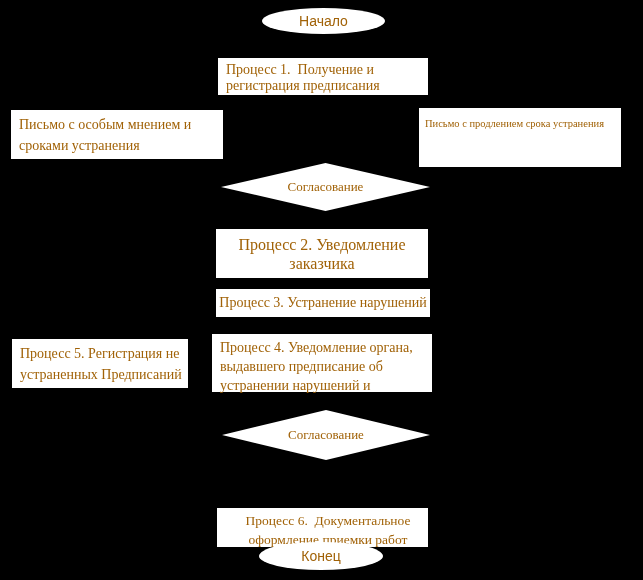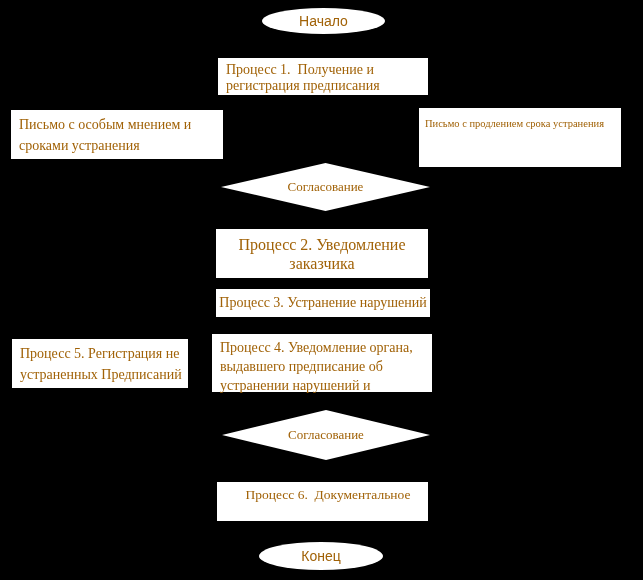--- a/index.html
+++ b/index.html
@@ -51,21 +51,21 @@
   #start        { left: 262px; top: 8px;   width: 123px; height: 26px; }
   #process1     { left: 218px; top: 58px;  width: 210px; height: 37px; padding: 4px 8px 0 8px; line-height: 16px; }
   #letterA      { left: 11px;  top: 110px; width: 212px; height: 49px; padding: 4px 8px 0 8px; line-height: 21px; }
   #letterB      { left: 419px; top: 108px; width: 202px; height: 59px; padding: 9px 6px 0 6px; font-size: 10.5px; line-height: 13px; }
   #approval1    { left: 221px; top: 163px; width: 209px; height: 48px; }
   #process2     { left: 216px; top: 229px; width: 212px; height: 49px; padding: 6px 4px 0 4px; font-size: 16px; line-height: 19px; }
   #process3     { left: 216px; top: 289px; width: 214px; height: 28px; display: flex; align-items: center; justify-content: center; }
   #process5     { left: 12px;  top: 339px; width: 176px; height: 49px; padding: 4px 6px 0 8px; line-height: 21px; }
   #process4     { left: 212px; top: 334px; width: 220px; height: 58px; padding: 4px 20px 0 8px; line-height: 19px; }
   #approval2    { left: 222px; top: 410px; width: 208px; height: 50px; }
-  #process6     { left: 217px; top: 482px; width: 211px; height: 39px; padding: 3px 4px 0 15px; font-size: 13.5px; line-height: 19px; }
+  #process6     { left: 217px; top: 508px; width: 211px; height: 39px; padding: 3px 4px 0 15px; font-size: 13.5px; line-height: 19px; }
   #end          { left: 259px; top: 542px; width: 124px; height: 28px; }
 </style>
 </head>
 <body>
 
 <div id="flowchart">
 
   <div id="start" class="node terminator">
     <span>Начало</span>
   </div>
@@ -107,19 +107,20 @@
     <div class="line">выдавшего предписание об</div>
     <div class="line">устранении нарушений и</div>
   </div>
 
   <div id="approval2" class="node decision">
     <span>Согласование</span>
   </div>
 
   <div id="process6" class="node rect center-text">
     <div class="line">Процесс 6.  Документальное</div>
+    <div class="line">оформление приемки работ</div>
   </div>
 
   <div id="end" class="node terminator">
     <span>Конец</span>
   </div>
 
 </div>
 
 </body></html>

